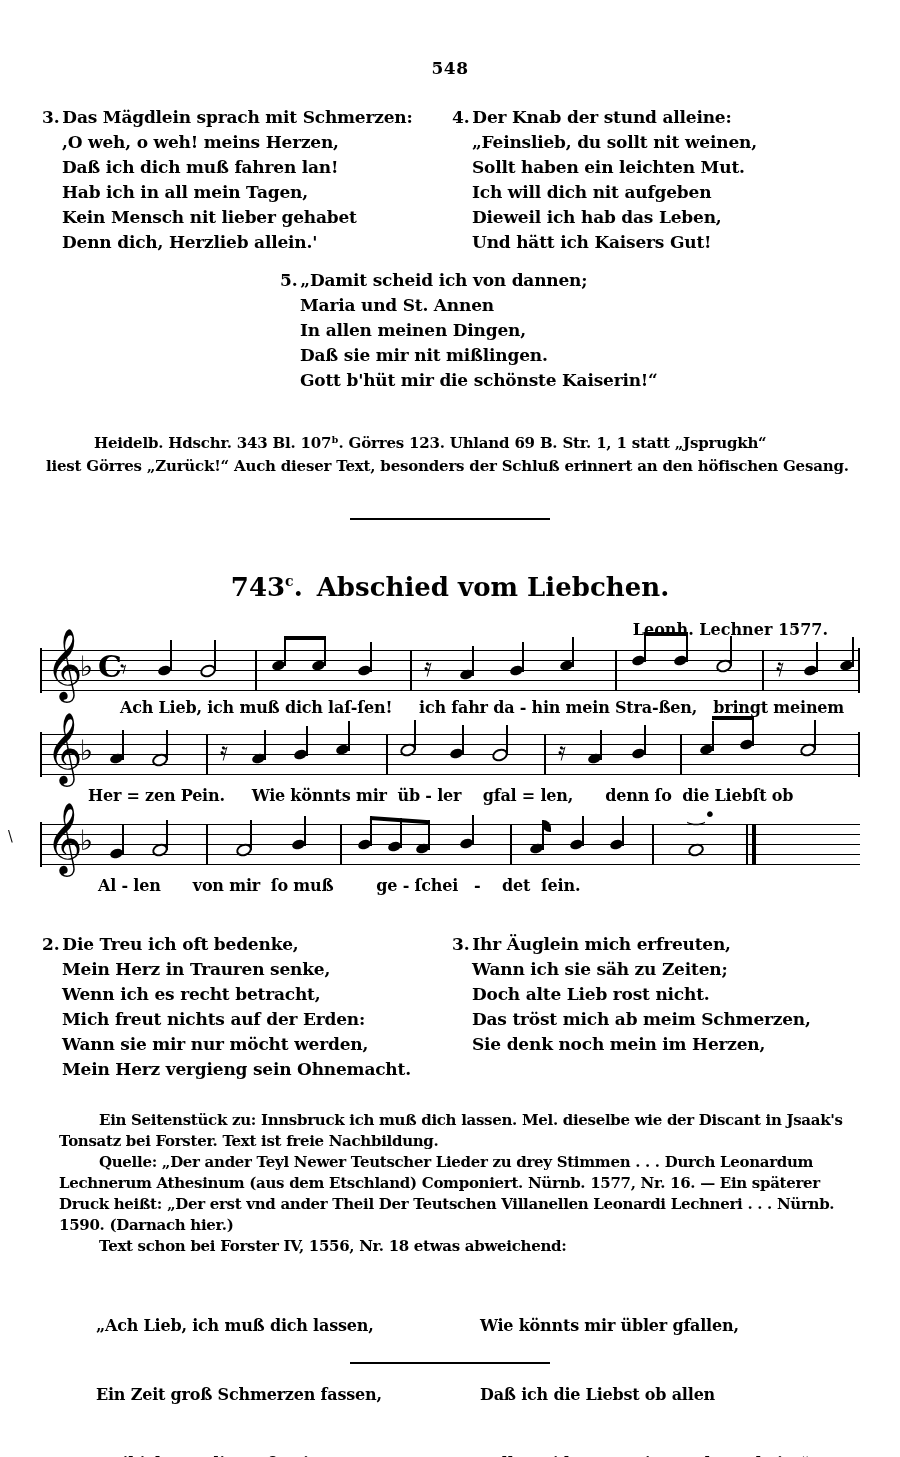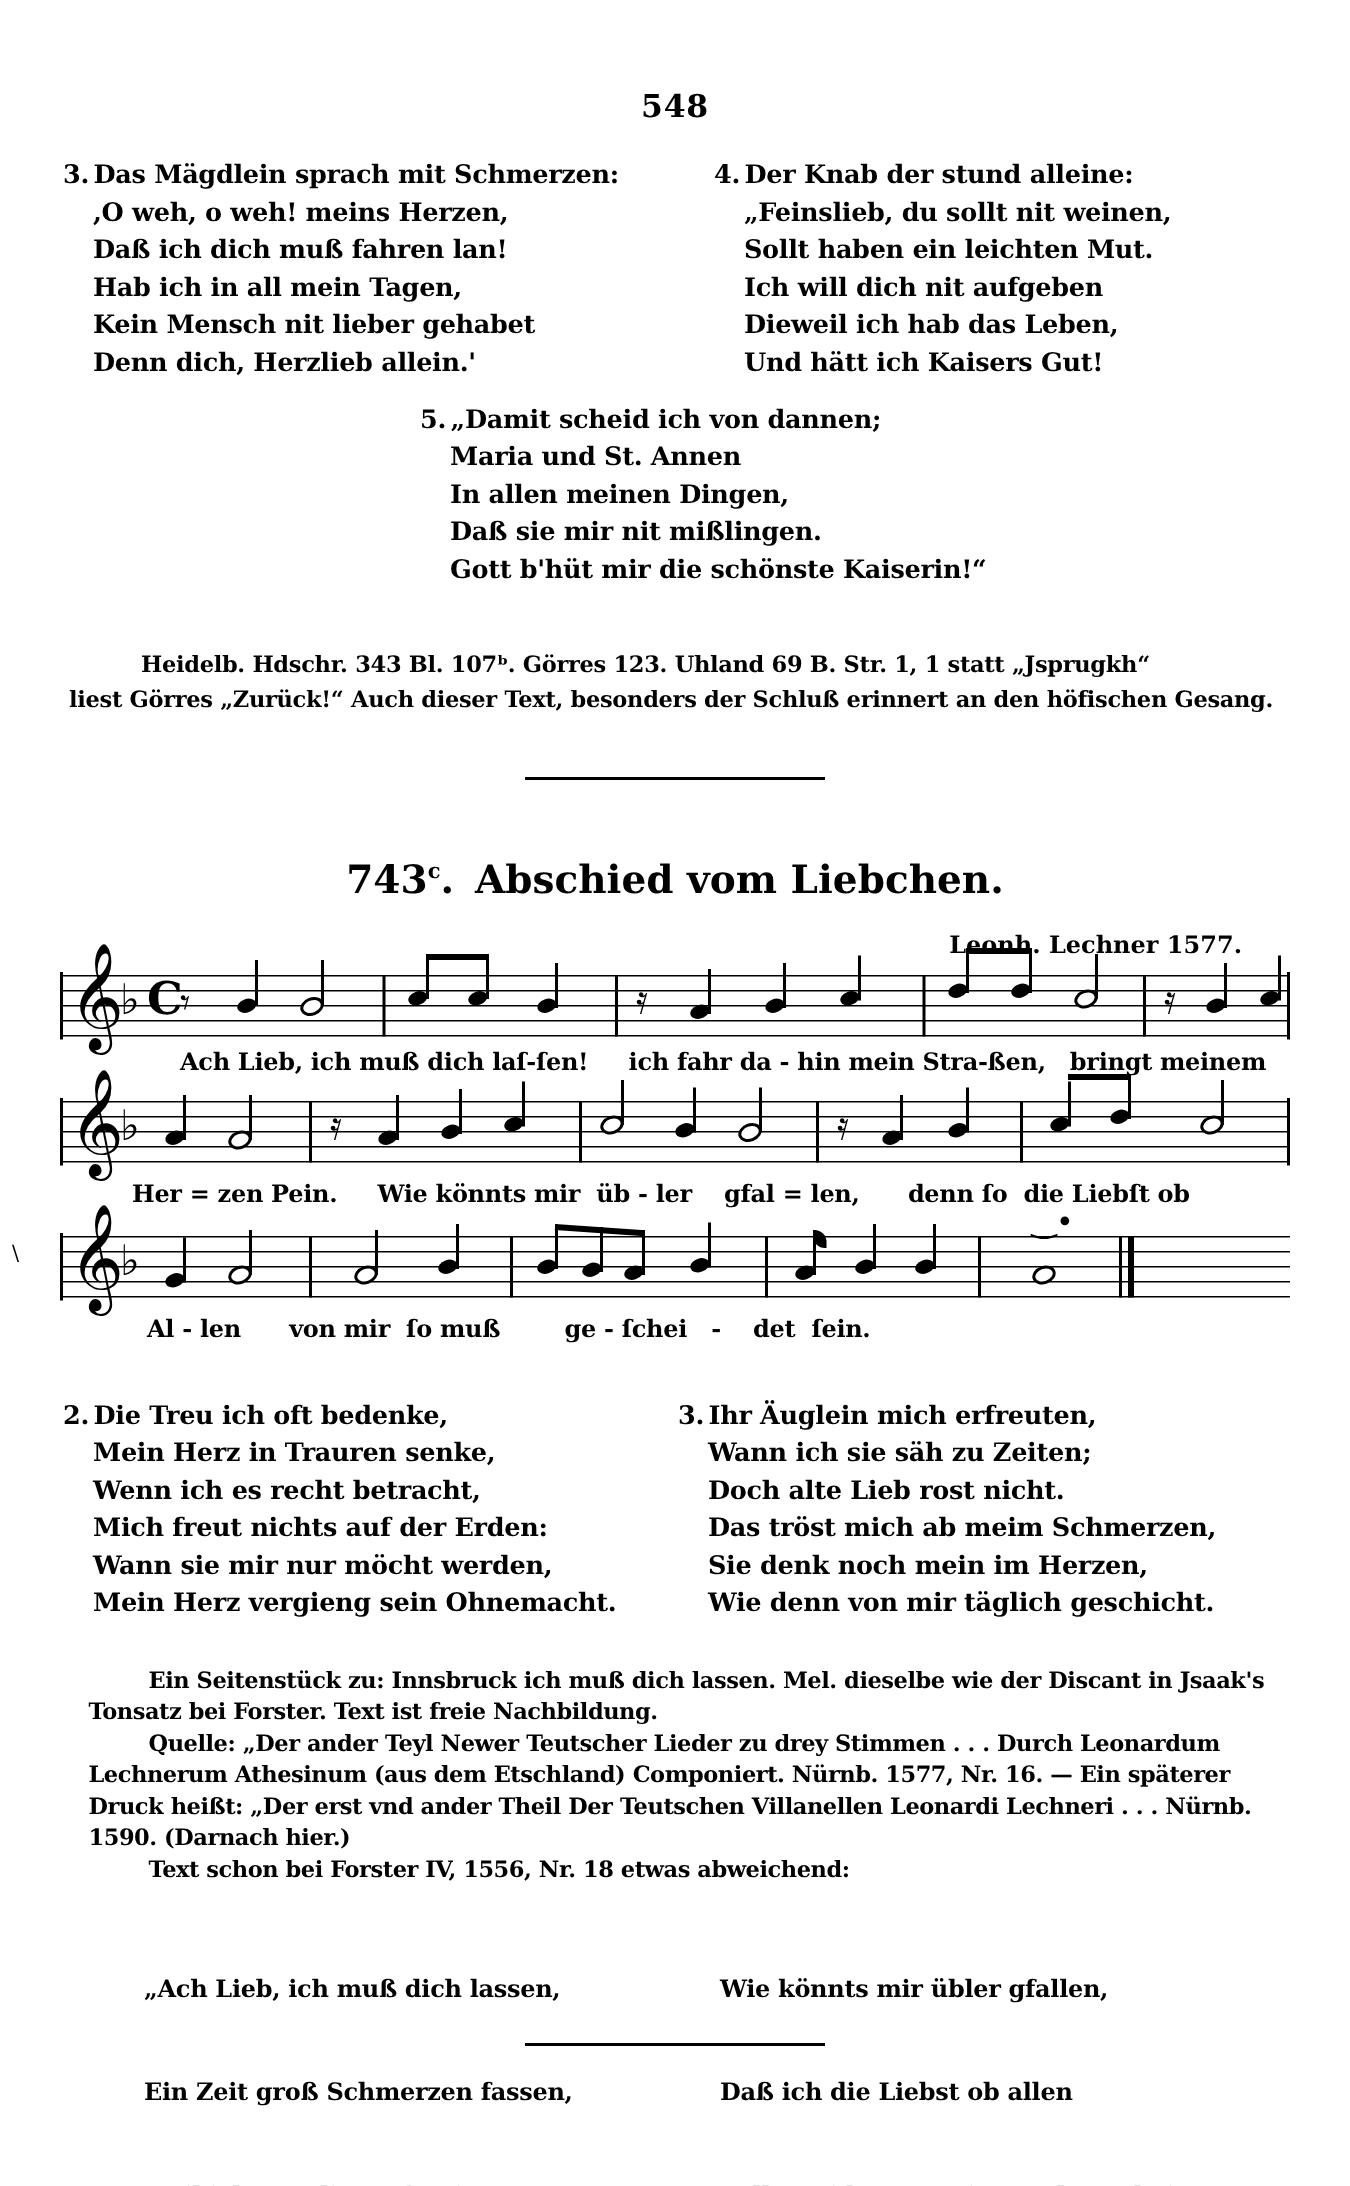--- a/index.html
+++ b/index.html
@@ -21,21 +21,21 @@
     height: 1457px;
   }
   .page-number {
     position: absolute;
     top: 58px;
     left: 0;
     width: 900px;
     text-align: center;
     font-family: "DejaVu Serif", serif;
     font-weight: bold;
-    font-size: 21px;
+    font-size: 17px;
     letter-spacing: 0.5px;
   }
 
   
   .fraktur {
     font-family: "DejaVu Serif", serif;
     font-weight: bold;
     letter-spacing: -0.2px;
   }
 
@@ -50,21 +50,21 @@
   }
   .verse-line {
     white-space: pre;
   }
   .verse-line.indent {
     padding-left: 20px;
   }
 
   
   #stanza3 { left: 42px;  top: 105px; }
-  #stanza4 { left: 476px; top: 105px; }
+  #stanza4 { left: 452px; top: 105px; }
   #stanza5 { left: 280px; top: 268px; }
 
   .note-block {
     position: absolute;
     font-size: 15px;
     line-height: 23px;
     font-family: "DejaVu Serif", serif;
     font-weight: bold;
     letter-spacing: -0.2px;
   }
@@ -496,21 +496,20 @@
     <div class="verse-line indent">Wann sie mir nur möcht werden,</div>
     <div class="verse-line indent">Mein Herz vergieng sein Ohnemacht.</div>
   </div>
 
   <div class="verse-block fraktur" id="stanza3b">
     <div class="verse-line"><span class="vnum">3.</span><span>Ihr Äuglein mich erfreuten,</span></div>
     <div class="verse-line indent">Wann ich sie säh zu Zeiten;</div>
     <div class="verse-line indent">Doch alte Lieb rost nicht.</div>
     <div class="verse-line indent">Das tröst mich ab meim Schmerzen,</div>
     <div class="verse-line indent">Sie denk noch mein im Herzen,</div>
-    <div class="verse-line indent">Wie denn von mir täglich geschicht.</div>
   </div>
 
   <div id="commentary">
     <p class="ind">Ein Seitenstück zu: Innsbruck ich muß dich lassen.  Mel. dieselbe wie der Discant in Jsaak's</p>
     <p>Tonsatz bei Forster.  Text ist freie Nachbildung.</p>
     <p class="ind">Quelle: „Der ander Teyl Newer Teutscher Lieder zu drey Stimmen . . . Durch Leonardum</p>
     <p>Lechnerum Athesinum (aus dem Etschland) Componiert.  Nürnb. 1577, Nr. 16. — Ein späterer</p>
     <p>Druck heißt: „Der erst vnd ander Theil Der Teutschen Villanellen Leonardi Lechneri . . . Nürnb.</p>
     <p>1590.  (Darnach hier.)</p>
     <p class="ind">Text schon bei Forster IV, 1556, Nr. 18 etwas abweichend:</p>

